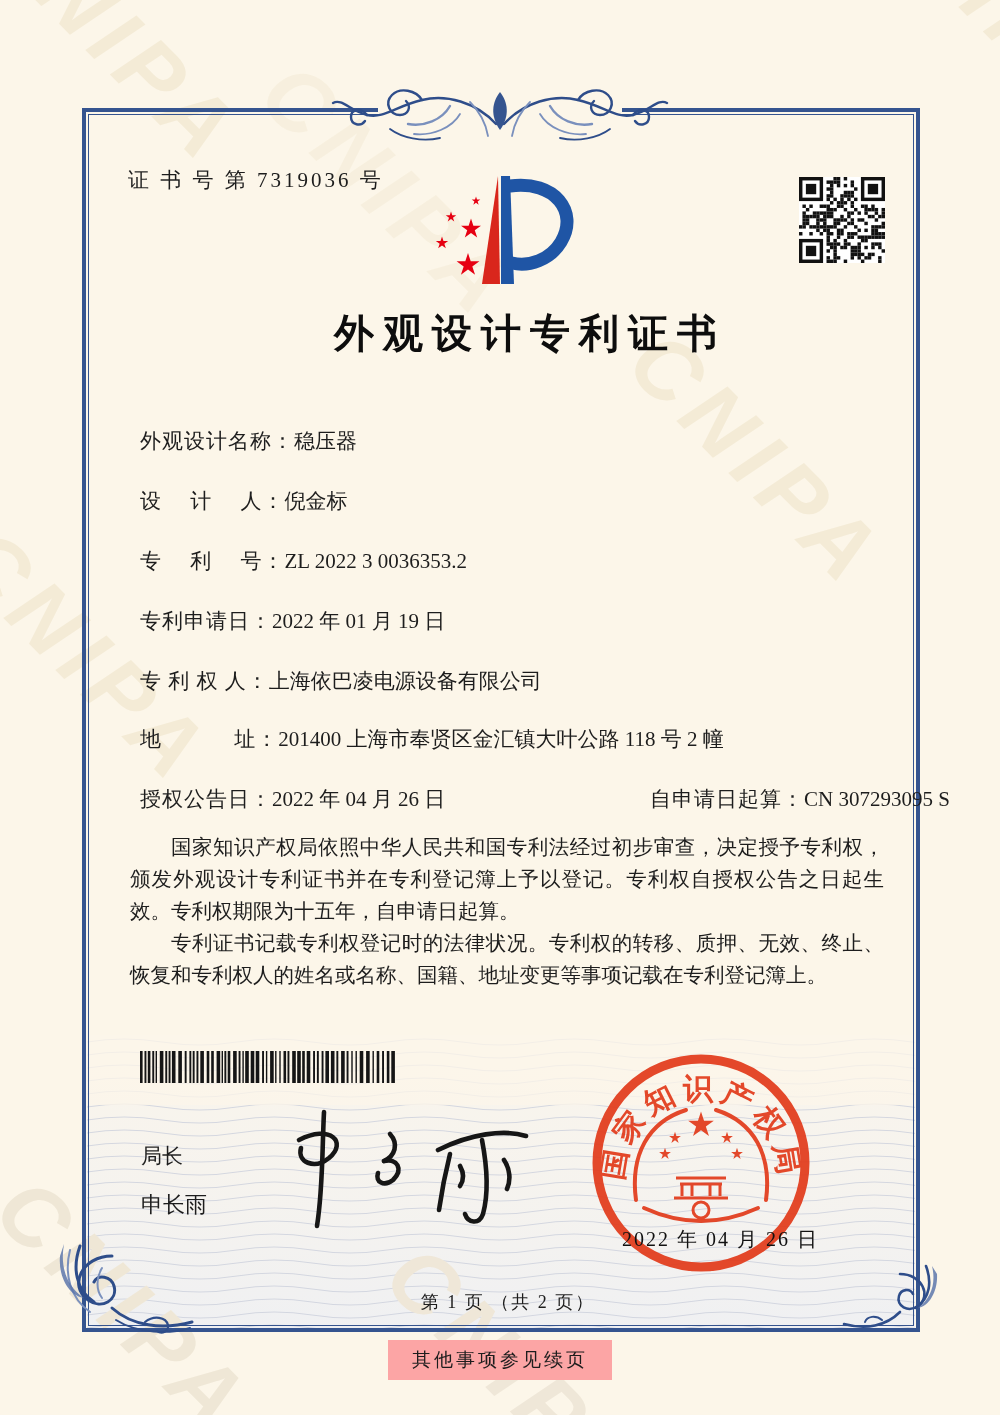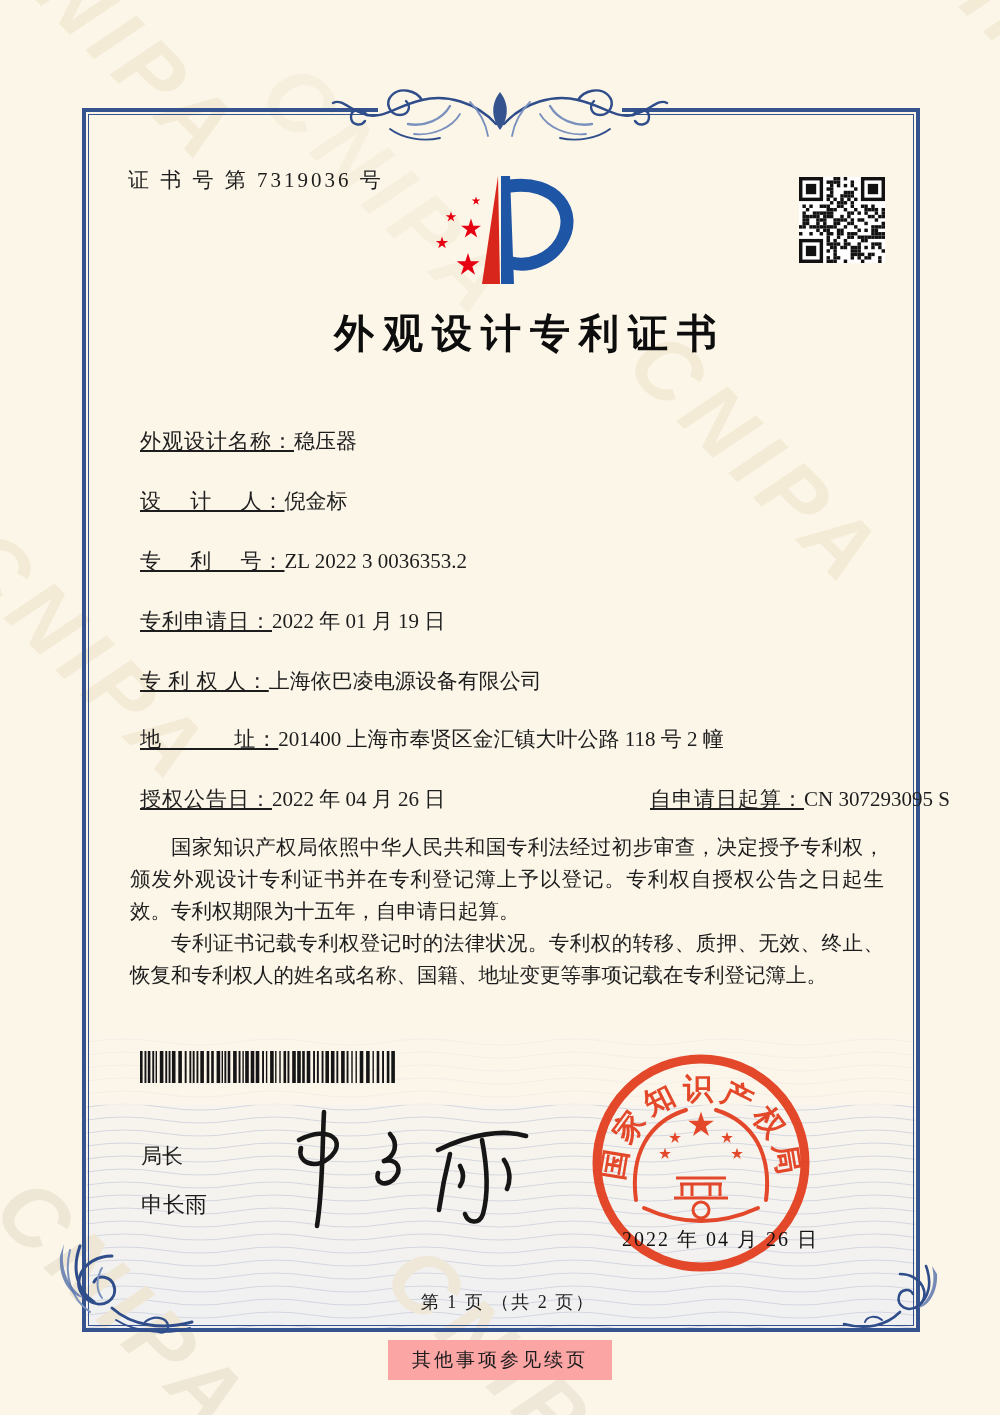--- a/index.html
+++ b/index.html
@@ -32,21 +32,21 @@
   
   .cert-no{position:absolute;left:128px;top:166px;z-index:4;font-size:21px;letter-spacing:3px;}
   .qr{position:absolute;left:799px;top:177px;width:86px;height:86px;z-index:4;}
   .logo{position:absolute;left:413px;top:166px;width:175px;height:128px;z-index:4;}
   .doc-title{
     position:absolute;left:0;top:306px;width:100%;text-align:center;z-index:4;
     font-family:"Liberation Sans","DejaVu Sans",sans-serif;
     font-size:40px;font-weight:700;letter-spacing:9px;color:#0d0d0d;margin-left:30px;
   }
   .frow{position:absolute;left:140px;z-index:4;font-size:21px;white-space:nowrap;}
-  .frow .lab{letter-spacing:1px;text-decoration:underline;}
+  .frow .lab{letter-spacing:1px;}
   .grant2{position:absolute;left:510px;top:0;}
   .paras{position:absolute;left:130px;top:831px;width:754px;z-index:4;
     font-size:20.5px;line-height:32px;text-align:justify;}
   .paras p{margin:0;text-indent:2em;}
   .barcode{position:absolute;left:140px;top:1051px;width:260px;height:32px;z-index:4;}
   .director-role{position:absolute;left:141px;top:1142px;font-size:21px;z-index:4;
     font-family:"Liberation Sans","DejaVu Sans",sans-serif;}
   .director-name{position:absolute;left:141px;top:1190px;font-size:22px;z-index:4;
     font-family:Liberation Serif, serif;}
   .sig{position:absolute;left:272px;top:1096px;width:270px;height:142px;z-index:4;}

